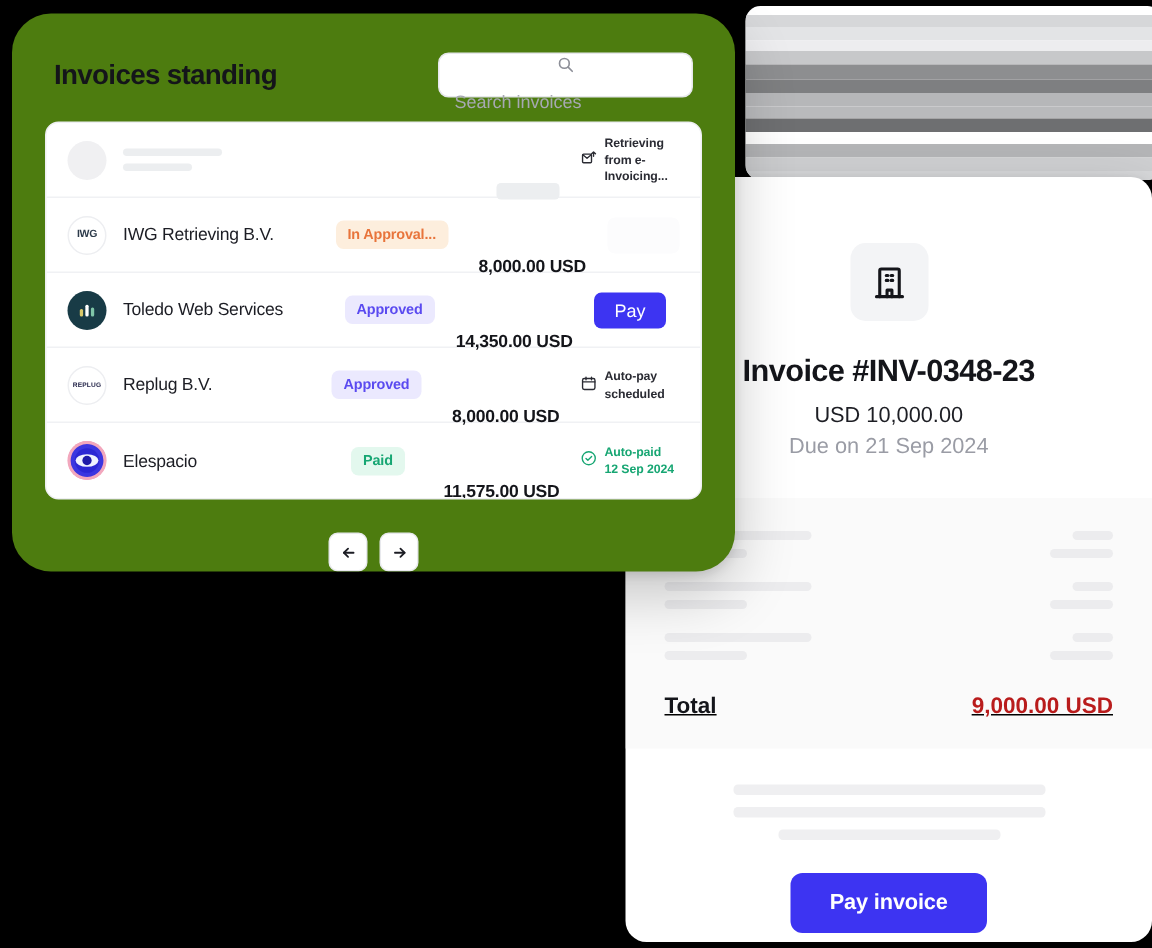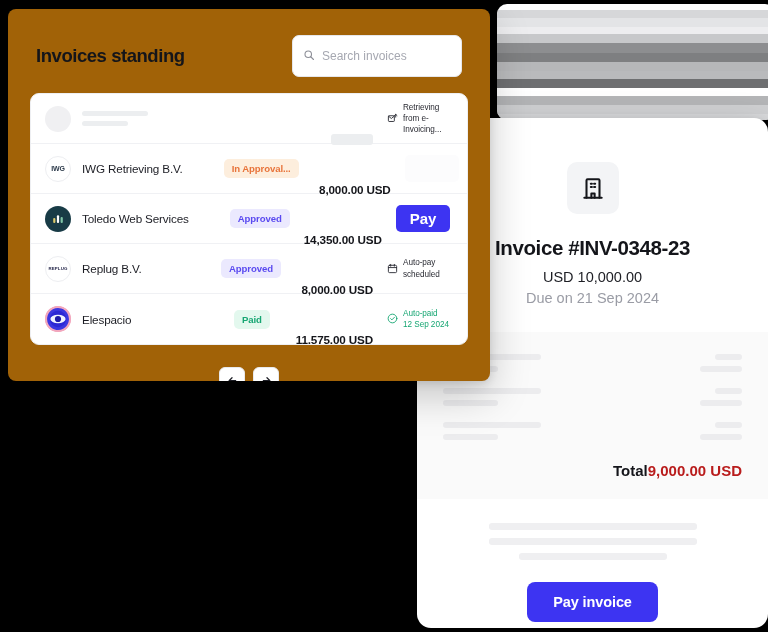--- a/index.html
+++ b/index.html
@@ -90,22 +90,23 @@
     justify-content: space-between;
     margin-bottom: 16px;
   }
   .sk-left { display: flex; flex-direction: column; gap: 6px; }
   .sk-right { display: flex; flex-direction: column; gap: 6px; align-items: flex-end; }
   .sk { background: #ececee; border-radius: 3px; height: 6px; }
 
   .total-row {
     display: flex;
     align-items: baseline;
-    justify-content: flex-end;
+    justify-content: space-between;
     margin-top: 22px;
+    text-decoration: underline;
   }
   .total-label {
     font-size: 15px;
     font-weight: 600;
     color: #14151a;
   }
   .total-value {
     font-size: 15px;
     font-weight: 600;
     color: #b91c1c;
@@ -131,47 +132,48 @@
     letter-spacing: -0.1px;
   }
 
   
   .list-card {
     position: absolute;
     left: 8px;
     top: 9px;
     width: 482px;
     height: 372px;
-    background: #a16207;
-    border-radius: 8px;
+    background: #4d7c0f;
+    border-radius: 26px;
     box-shadow: 0 14px 40px rgba(0,0,0,0.22), 0 2px 8px rgba(0,0,0,0.12);
     overflow: hidden;
   }
   .list-header {
     display: flex;
     align-items: center;
     justify-content: space-between;
     padding: 26px 28px 16px 28px;
   }
   .page-title {
     font-size: 18.5px;
     font-weight: 700;
     color: #14151a;
     letter-spacing: -0.45px;
   }
   .search-box {
     display: flex;
     align-items: center;
     gap: 7px;
     width: 170px;
-    height: 42px;
+    height: 30px;
     border: 1px solid #e6e7eb;
     border-radius: 7px;
-    padding: 13px 10px;
+    padding: 0 10px;
     background: #ffffff;
+    flex-direction: column;
   }
   .search-input {
     border: none;
     outline: none;
     font-family: "Liberation Sans", sans-serif;
     font-size: 12px;
     color: #2a2b33;
     width: 100%;
     background: transparent;
   }
@@ -256,30 +258,30 @@
   .pill-approval { background: #fdeedd; color: #e8743b; }
   .pill-approved { background: #ebe9fe; color: #5a4af0; }
   .pill-paid { background: #e3f8ee; color: #17a673; }
 
   .pay-btn {
     background: #3d34f2;
     color: #ffffff;
     border: none;
     border-radius: 5px;
     font-family: "Liberation Sans", sans-serif;
-    font-size: 15px;
-    font-weight: 700;
+    font-size: 12px;
+    font-weight: 400;
     padding: 5px 14px;
     cursor: pointer;
   }
   .pay-btn.ghost { background: #fcfcfd; color: #fcfcfd; }
 
   .micro {
     font-size: 8.2px;
-    font-weight: 400;
+    font-weight: 700;
     line-height: 1.35;
     color: #2a2b33;
     letter-spacing: -0.05px;
   }
   .micro.green { color: #17a673; }
   .micro.muted { color: #2a2b33; }
 
   .skel-line { background: #eceef0; border-radius: 3px; height: 5px; }
 
   .pagination {

